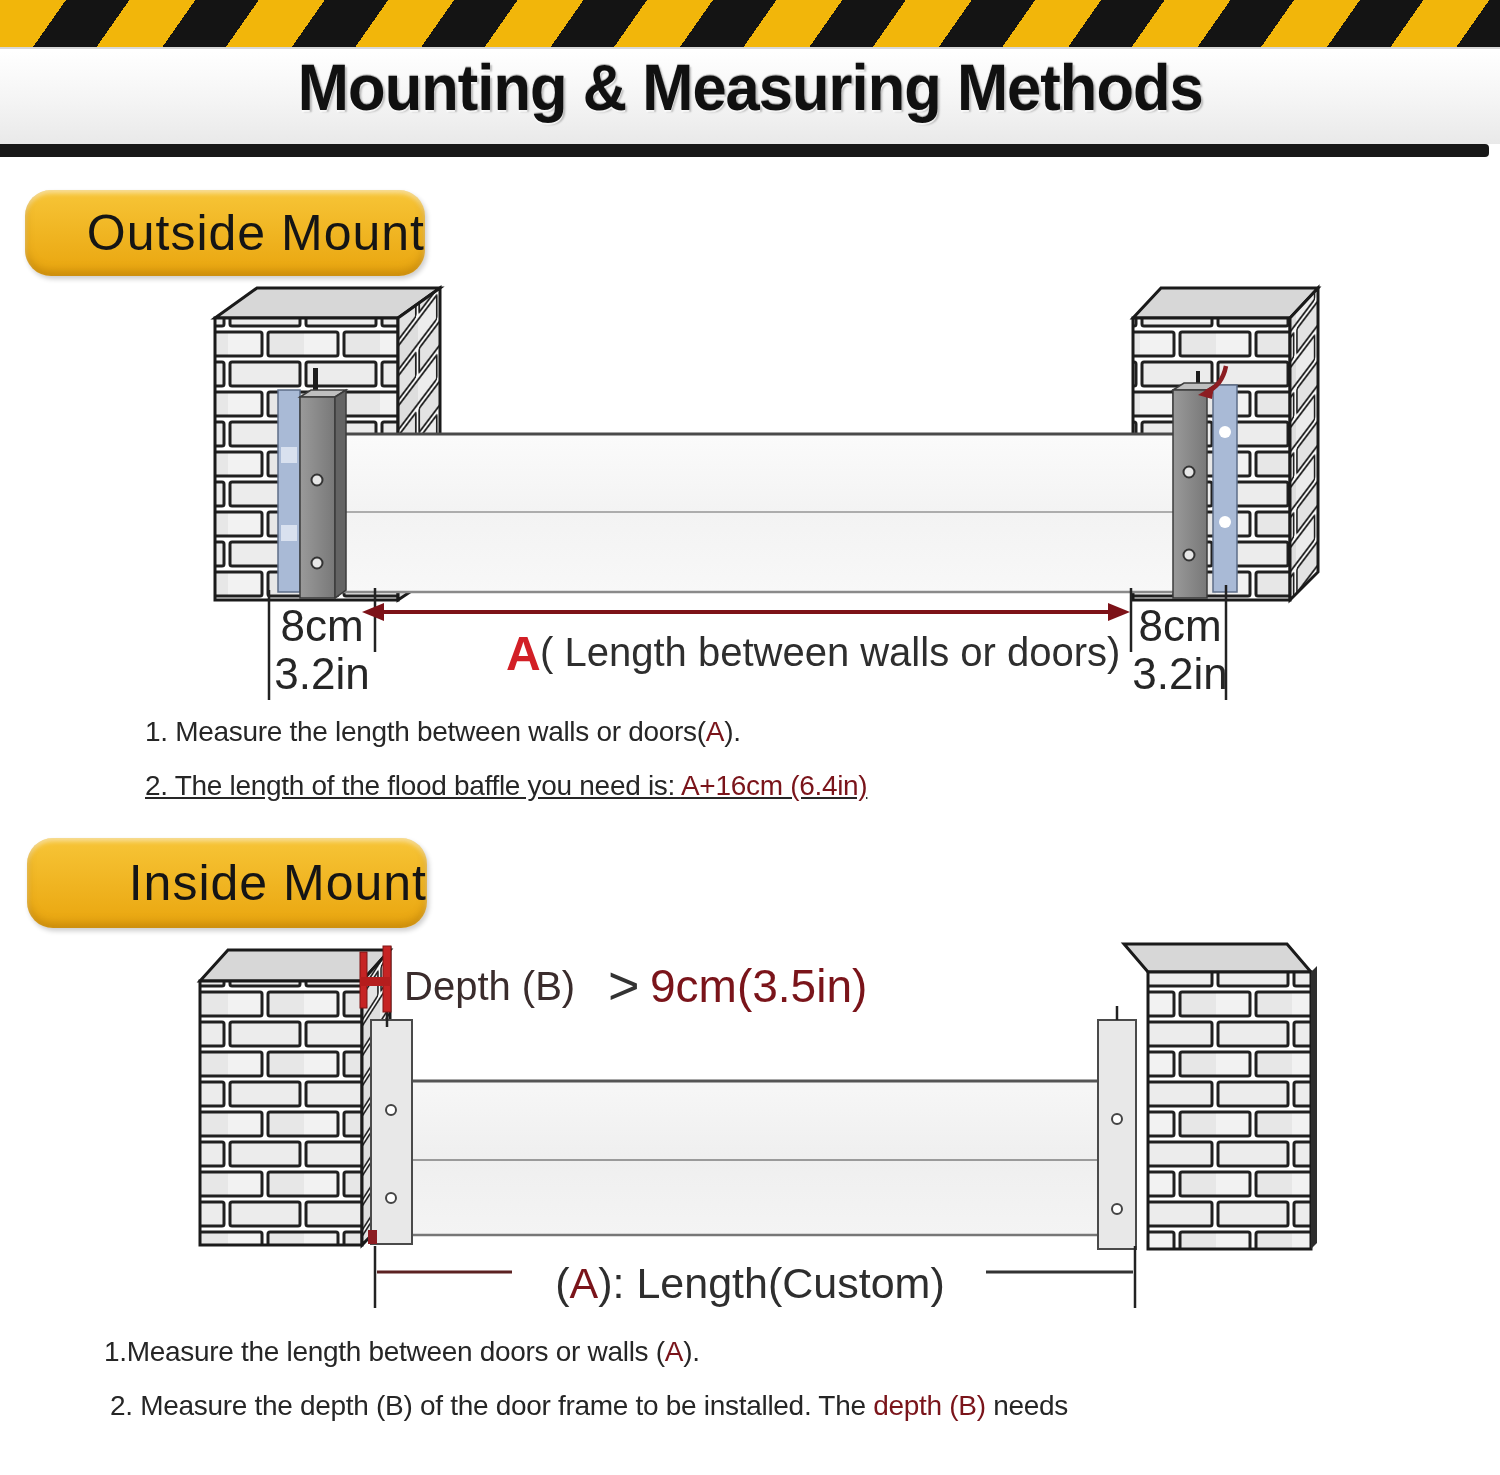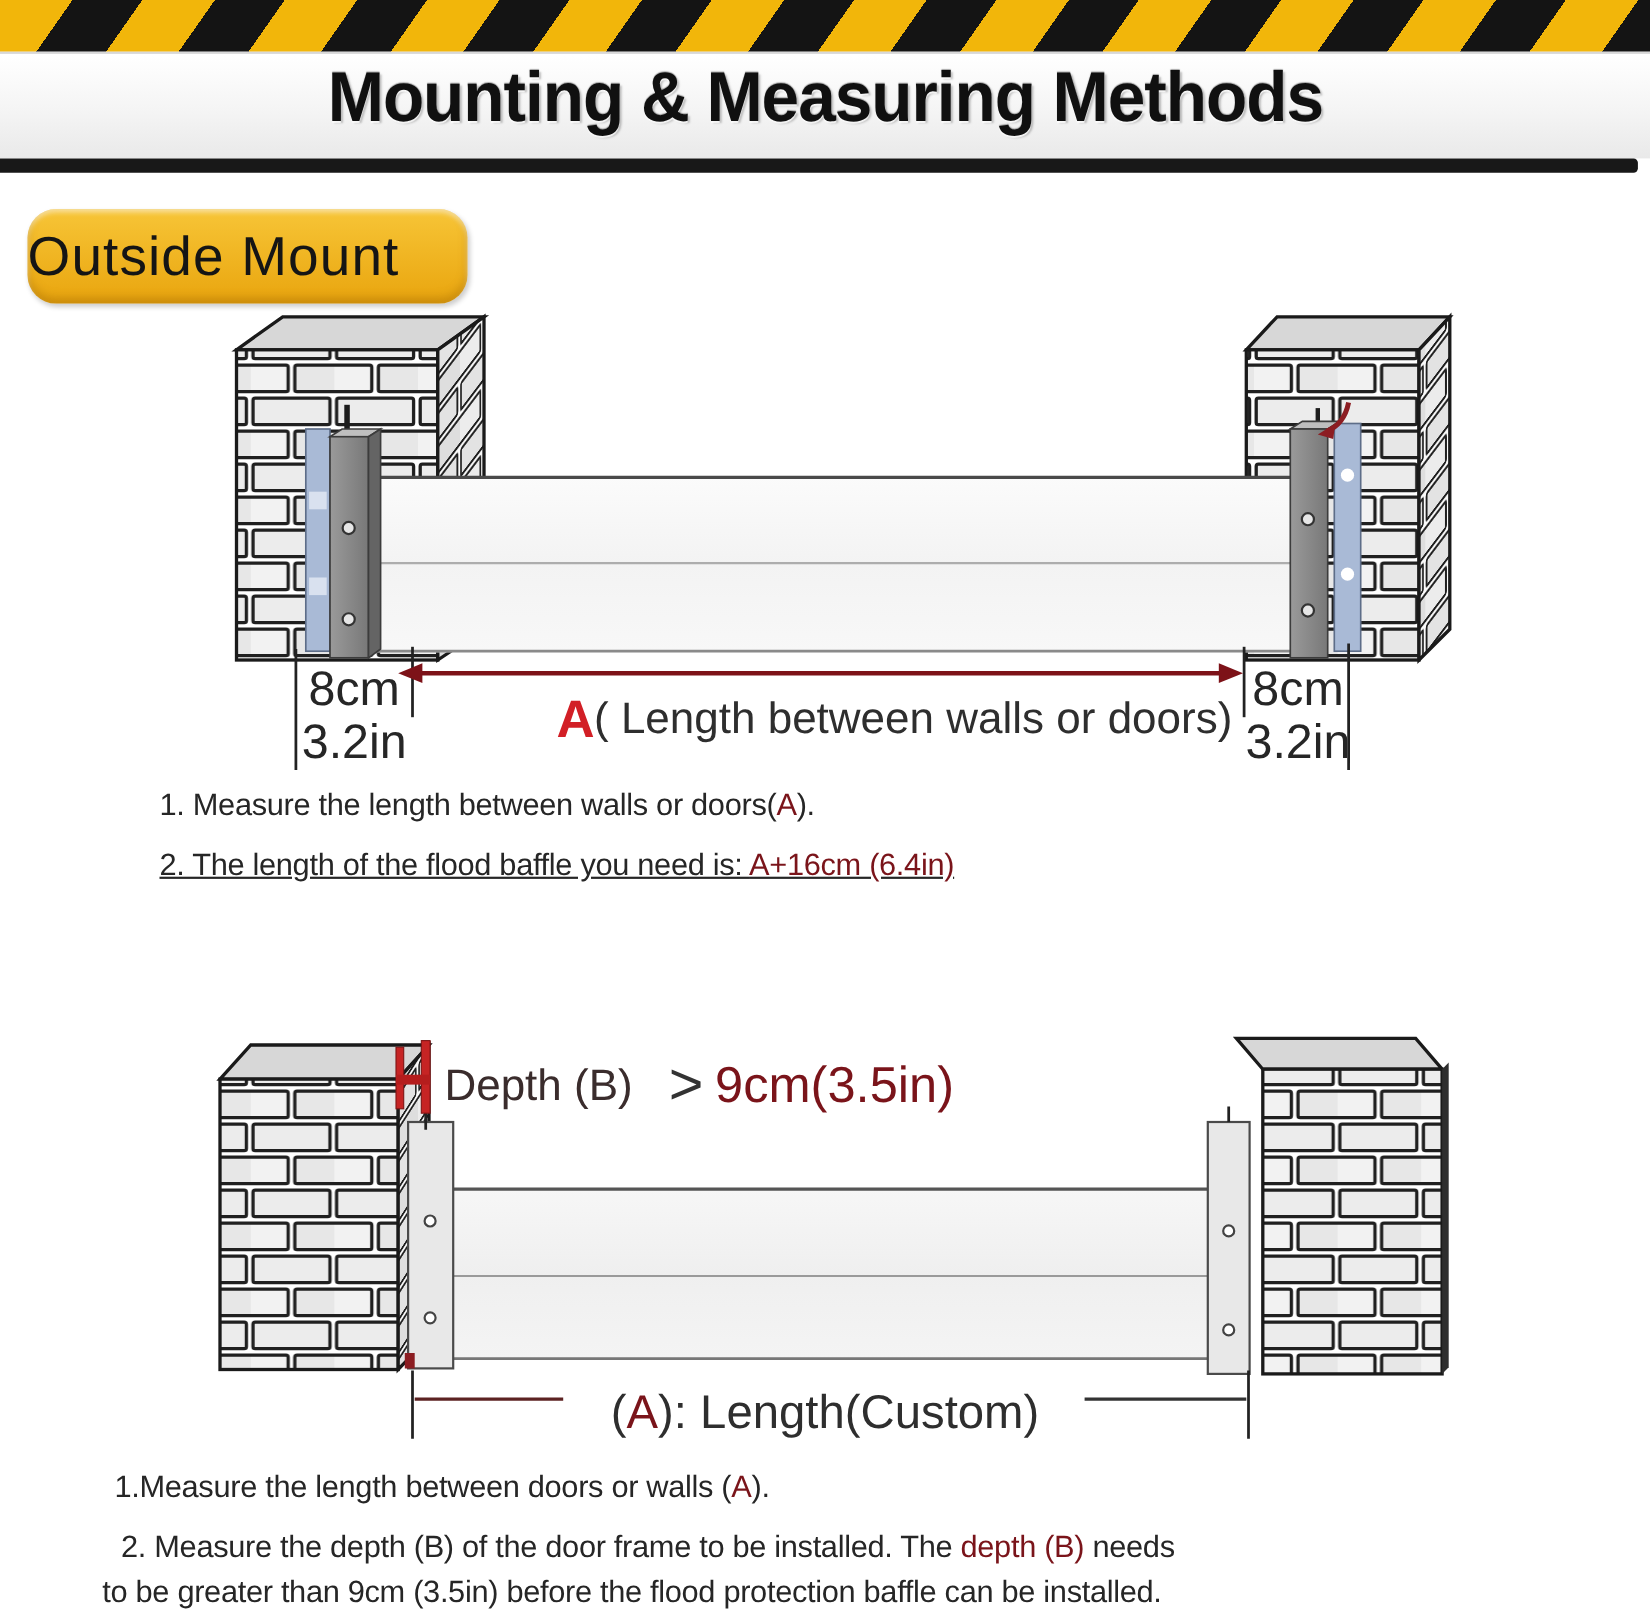--- a/index.html
+++ b/index.html
@@ -23,21 +23,21 @@
     display:flex;justify-content:center;}
   .title-banner h1{font-size:64px;font-weight:700;color:#101010;letter-spacing:-1px;
     transform:scaleX(.96);white-space:nowrap;
     text-shadow:0 2px 1px rgba(255,255,255,.85),0 -1px 1px rgba(0,0,0,.35),2px 2px 2px rgba(0,0,0,.25);}
   .black-bar{position:absolute;left:0;top:144px;width:1489px;height:13px;background:#181818;border-radius:0 4px 4px 0;}
 
   
   .badge{position:absolute;width:400px;height:86px;border-radius:26px;
     background:linear-gradient(180deg,var(--badge-yellow-top) 0%,var(--badge-yellow-bottom) 100%);
     box-shadow:inset 0 -5px 9px rgba(140,90,0,.35),inset 0 3px 5px rgba(255,255,255,.55),2px 3px 5px rgba(0,0,0,.2);
-    display:flex;align-items:center;justify-content:flex-start;}
+    display:flex;align-items:center;justify-content:flex-end;}
   .badge span{font-size:50px;color:#151515;letter-spacing:1px;white-space:nowrap;}
   .badge-outside{left:25px;top:190px;}
   .badge-inside{left:27px;top:838px;height:90px;}
 
   
   svg.diagram{position:absolute;left:0;display:block;}
   .diagram-outside{top:283px;}
   .diagram-inside{top:935px;}
   svg text{font-family:"Liberation Sans",sans-serif;}
   .dim-text{fill:#262626;font-size:44px;}
@@ -154,20 +154,23 @@
       <text x="1180" y="641" text-anchor="middle" class="dim-text">8cm</text>
       <text x="1180" y="689" text-anchor="middle" class="dim-text">3.2in</text>
       <text x="506" y="670" class="accent-red-f" font-size="48">A</text>
       <text x="540" y="666" class="dim-label">( Length between walls or doors)</text>
     </g>
   </svg>
 
   <p class="instr instr-o1"><span>1. Measure the length between walls or doors(</span><span class="maroon">A</span><span>).</span></p>
   <p class="instr instr-o2"><span>2. The length of the flood baffle you need is: </span><span class="maroon">A+16cm (6.4in)</span></p>
 
+  <div class="badge badge-inside">
+    <span>Inside Mount</span>
+  </div>
 
   <svg class="diagram diagram-inside" width="1500" height="400" viewBox="0 935 1500 400">
     <defs>
       <pattern id="brickI" width="76" height="60" patternUnits="userSpaceOnUse">
         <rect width="76" height="60" fill="#ffffff"></rect>
         <rect x="2" y="2" width="70" height="24" rx="2" fill="#ececec" stroke="#202020" stroke-width="3"></rect>
         <rect x="-36" y="32" width="70" height="24" rx="2" fill="#f2f2f2" stroke="#202020" stroke-width="3"></rect>
         <rect x="40" y="32" width="70" height="24" rx="2" fill="#e7e7e7" stroke="#202020" stroke-width="3"></rect>
       </pattern>
       <pattern id="brickIside" width="76" height="60" patternUnits="userSpaceOnUse" patternTransform="scale(0.5 1) skewY(-38)">
@@ -232,15 +235,14 @@
       <line x1="375" y1="1246" x2="375" y2="1308" stroke="#222" stroke-width="2.5"></line>
       <line x1="1135" y1="1246" x2="1135" y2="1308" stroke="#222" stroke-width="2.5"></line>
       <line x1="377" y1="1272" x2="512" y2="1272" stroke="#5c2222" stroke-width="3"></line>
       <line x1="986" y1="1272" x2="1133" y2="1272" stroke="#333" stroke-width="3"></line>
       <text x="750" y="1298" text-anchor="middle" font-size="43"><tspan fill="#2e2e2e">(</tspan><tspan class="maroon-f">A</tspan><tspan fill="#2e2e2e">): Length(Custom)</tspan></text>
     </g>
   </svg>
 
   <p class="instr instr-i1"><span>1.Measure the length between doors or walls (</span><span class="maroon">A</span><span>).</span></p>
   <p class="instr instr-i2"><span>2. Measure the depth (B) of the door frame to be installed. The </span><span class="maroon">depth (B)</span><span> needs</span></p>
-  <p class="instr instr-i3"><span>to be greater than 9cm (3.5in) before the flood protection baffle can be installed.</span></p>
 
 </div>
 
 </body></html>

